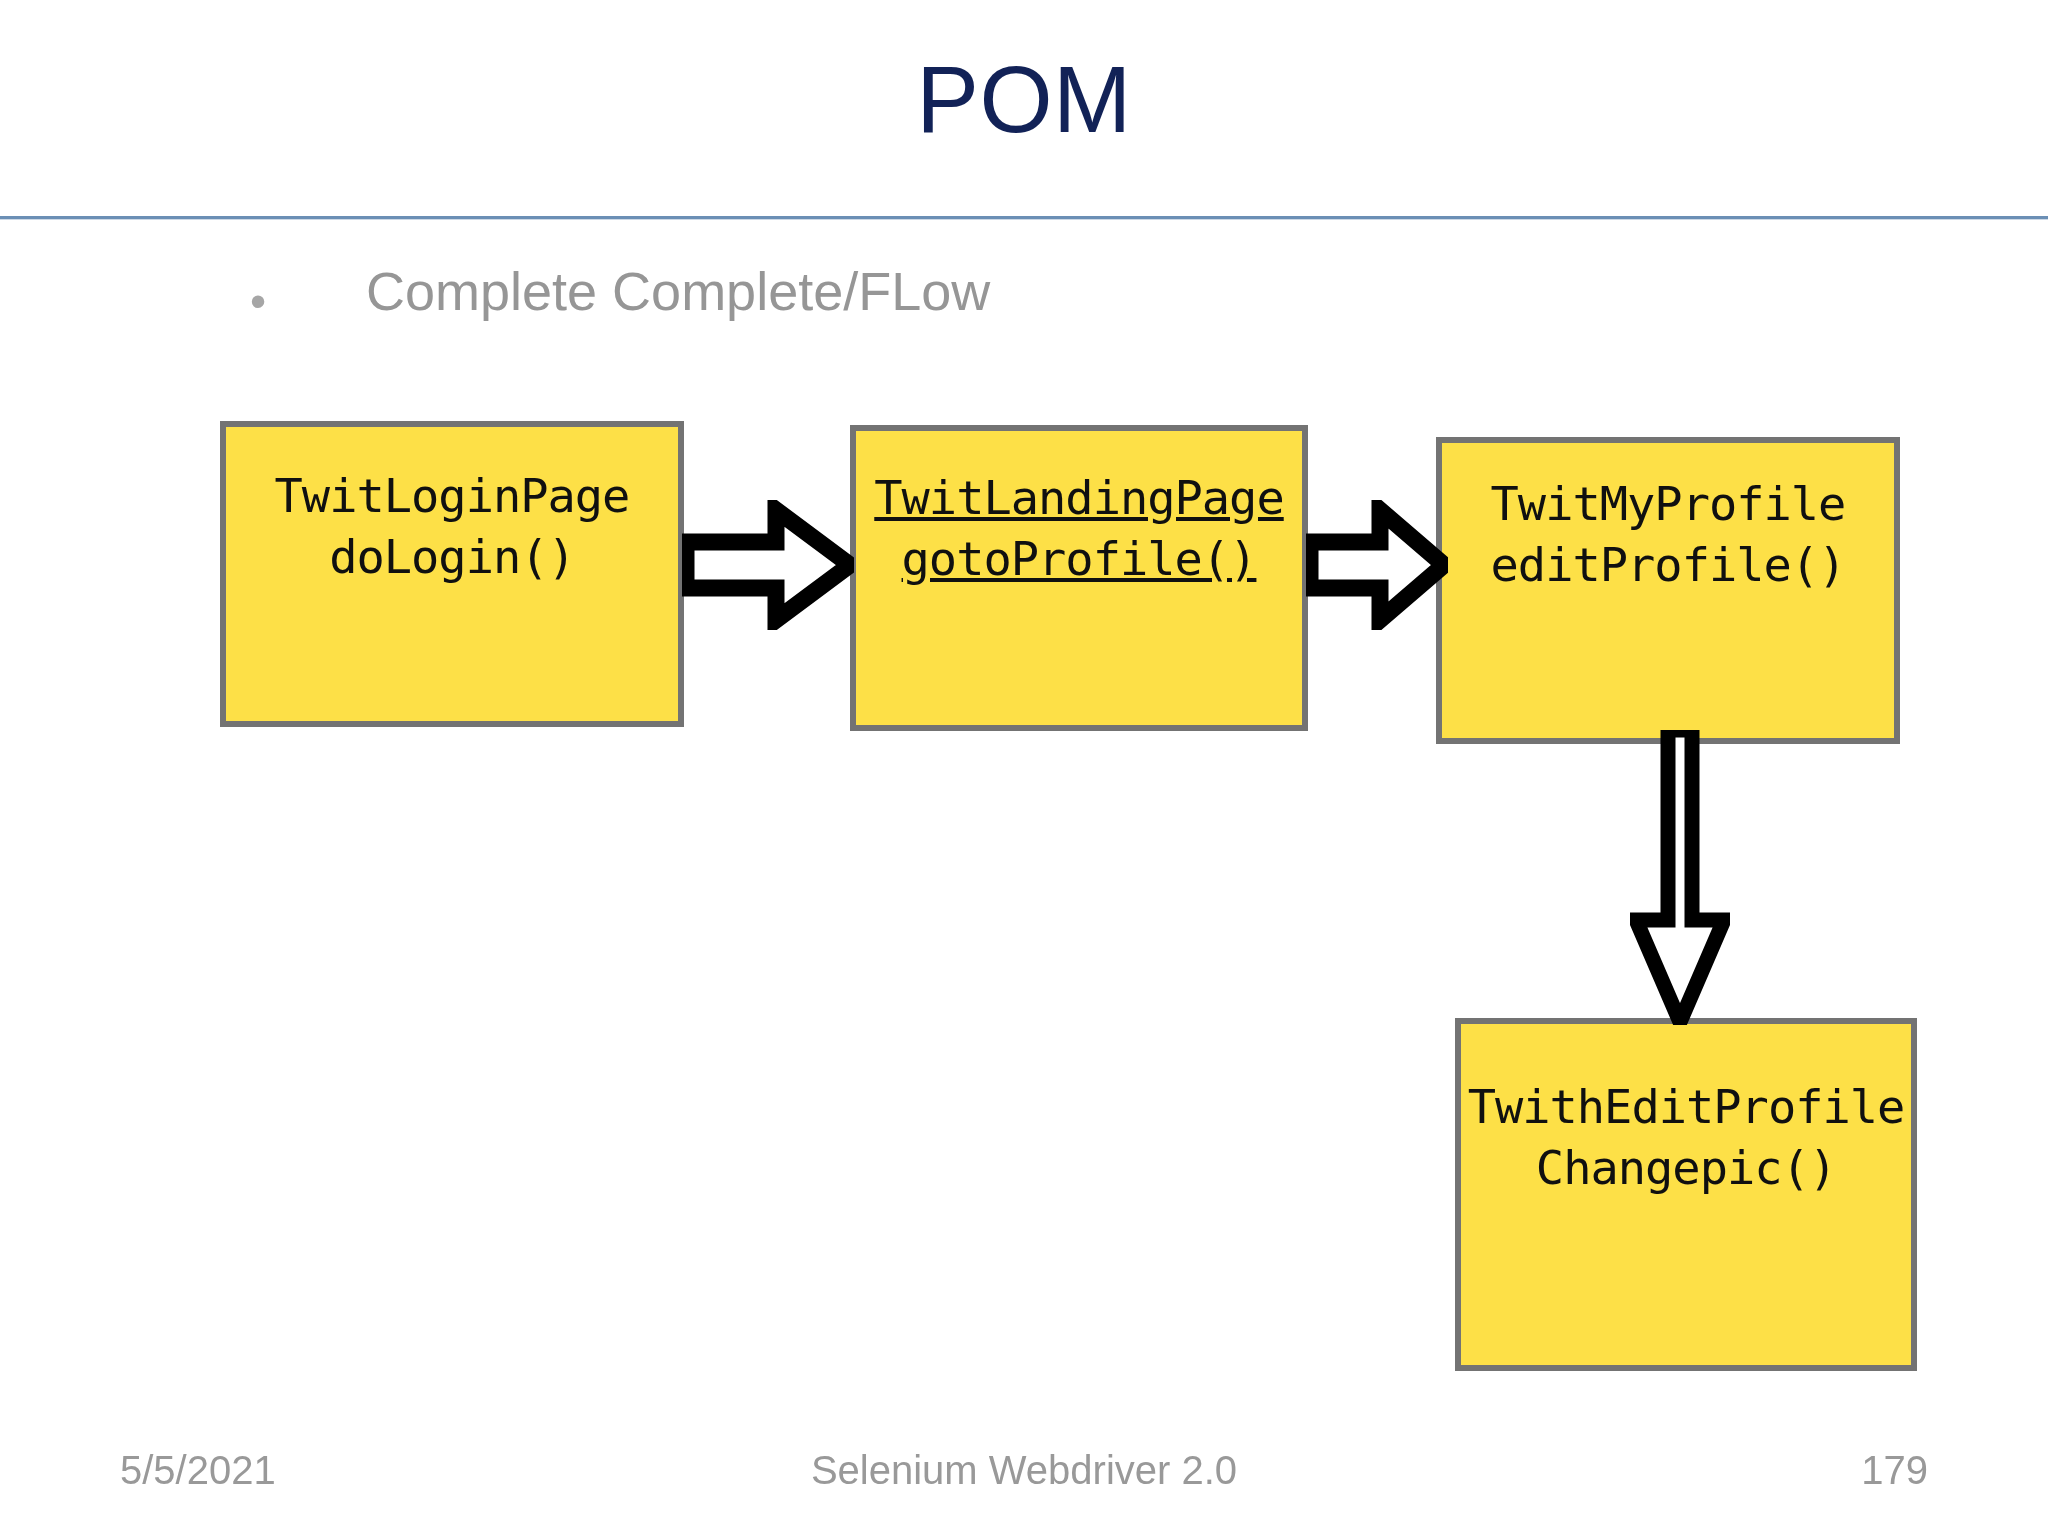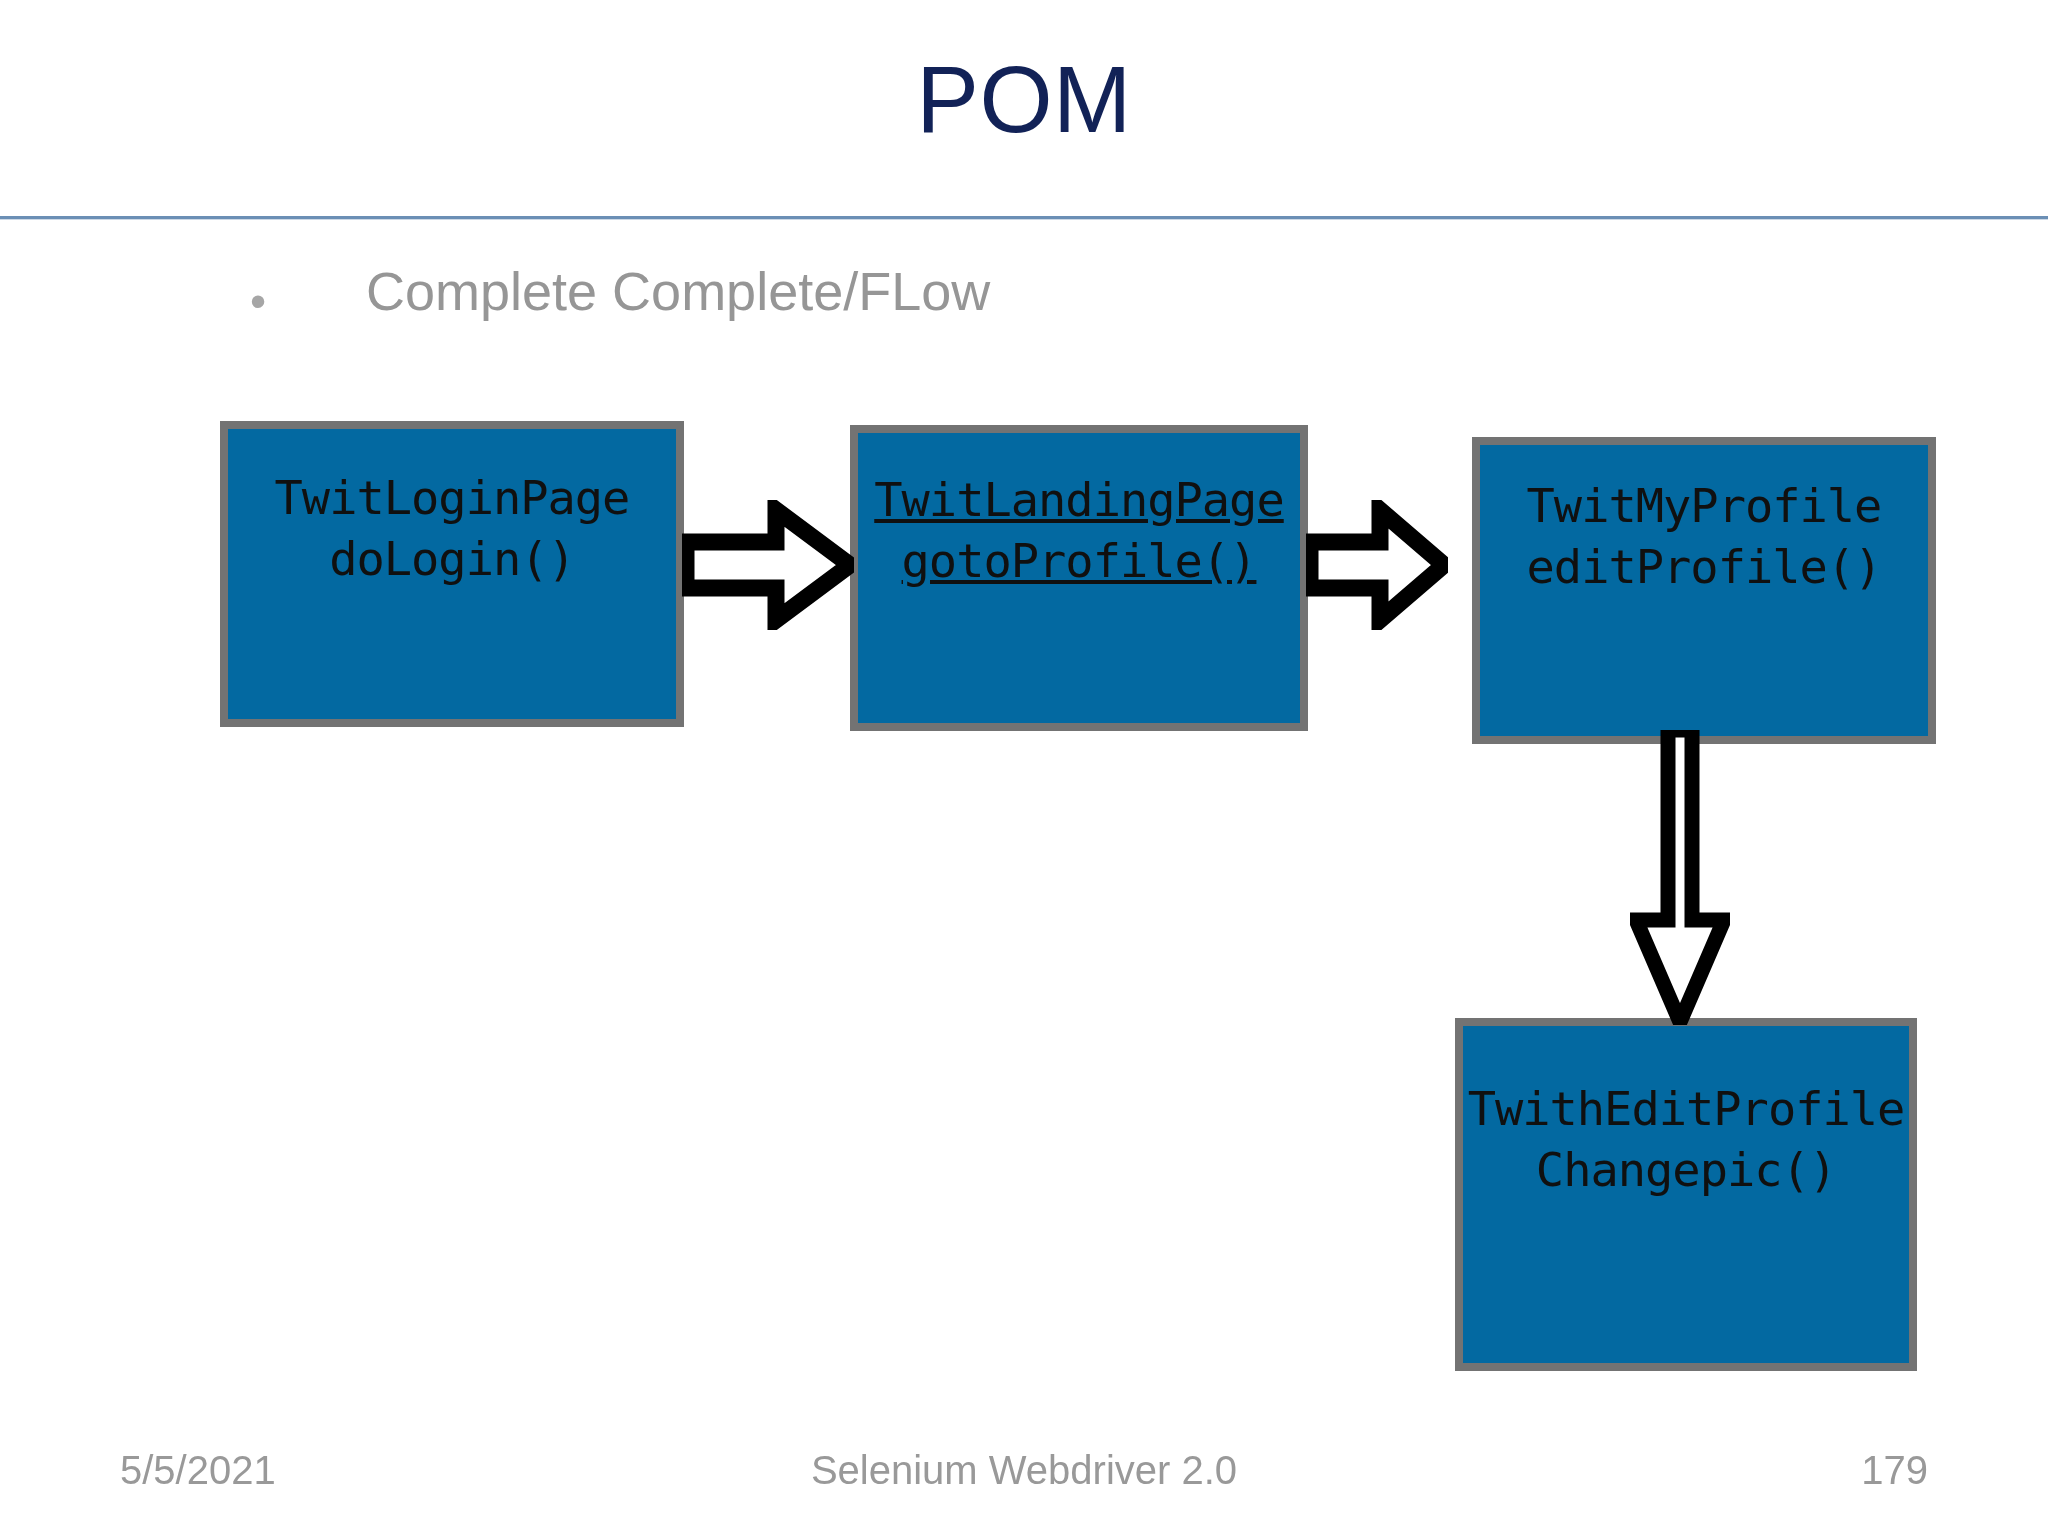--- a/index.html
+++ b/index.html
@@ -62,22 +62,22 @@
     top: 0;
     font-size: 54px;
     color: #969696;
     white-space: nowrap;
     line-height: 1.25;
   }
 
   
   .flow-box {
     position: absolute;
-    background: #0369a1;
-    border: 8px solid #737373;
+    background: #fde047;
+    border: 6px solid #737373;
     box-sizing: border-box;
   }
   .flow-box .box-lines {
     position: absolute;
     left: 0;
     right: 0;
     font-family: "DejaVu Sans Mono", monospace;
     font-size: 47px;
     line-height: 1.30;
     color: #101010;
@@ -86,21 +86,21 @@
     letter-spacing: -1px;
   }
   .flow-box .box-line2 { }
 
   #box-login   { left: 220px;  top: 421px;  width: 464px;  height: 306px; }
   #box-login .box-lines { top: 38px; }
 
   #box-landing { left: 850px;  top: 425px;  width: 458px;  height: 306px; }
   #box-landing .box-lines { top: 36px; text-decoration: underline; }
 
-  #box-myprofile { left: 1472px; top: 437px; width: 464px; height: 307px; }
+  #box-myprofile { left: 1436px; top: 437px; width: 464px; height: 307px; }
   #box-myprofile .box-lines { top: 30px; }
 
   #box-editprofile { left: 1455px; top: 1018px; width: 462px; height: 353px; }
   #box-editprofile .box-lines { top: 52px; }
 
   
   .arrow-h {
     position: absolute;
   }
   #arrow-1 { left: 682px;  top: 500px; width: 172px; height: 130px; }

